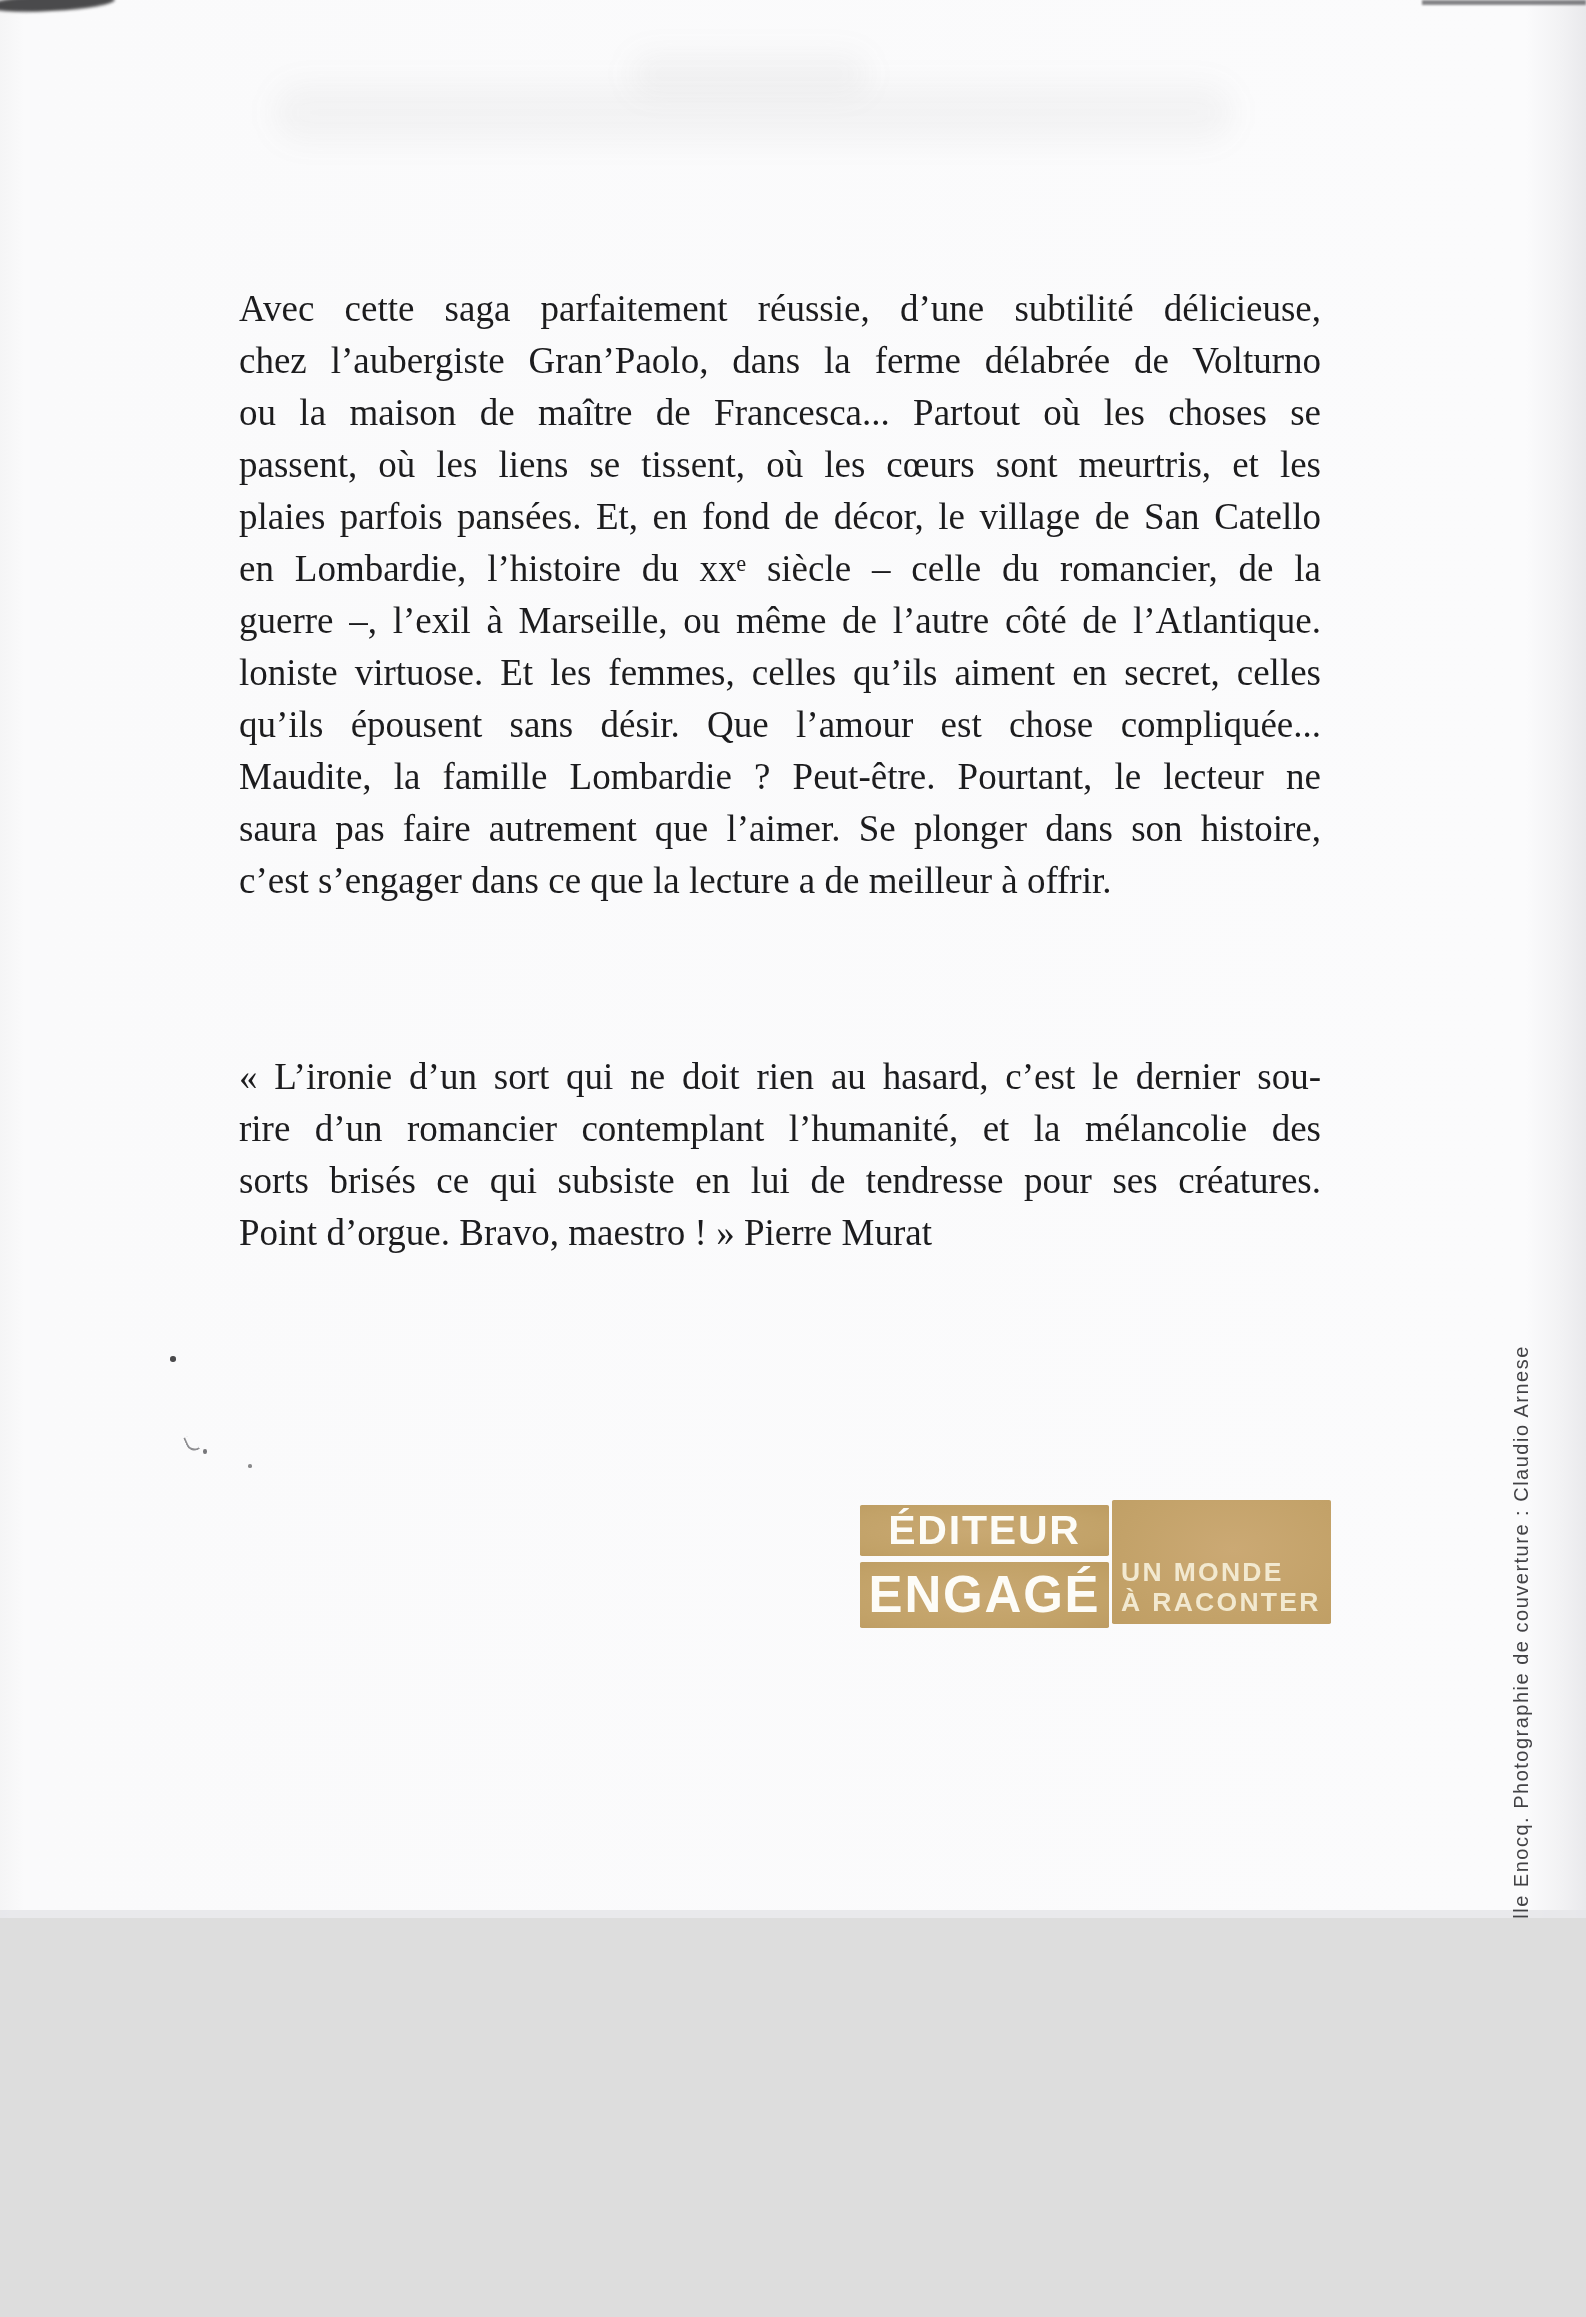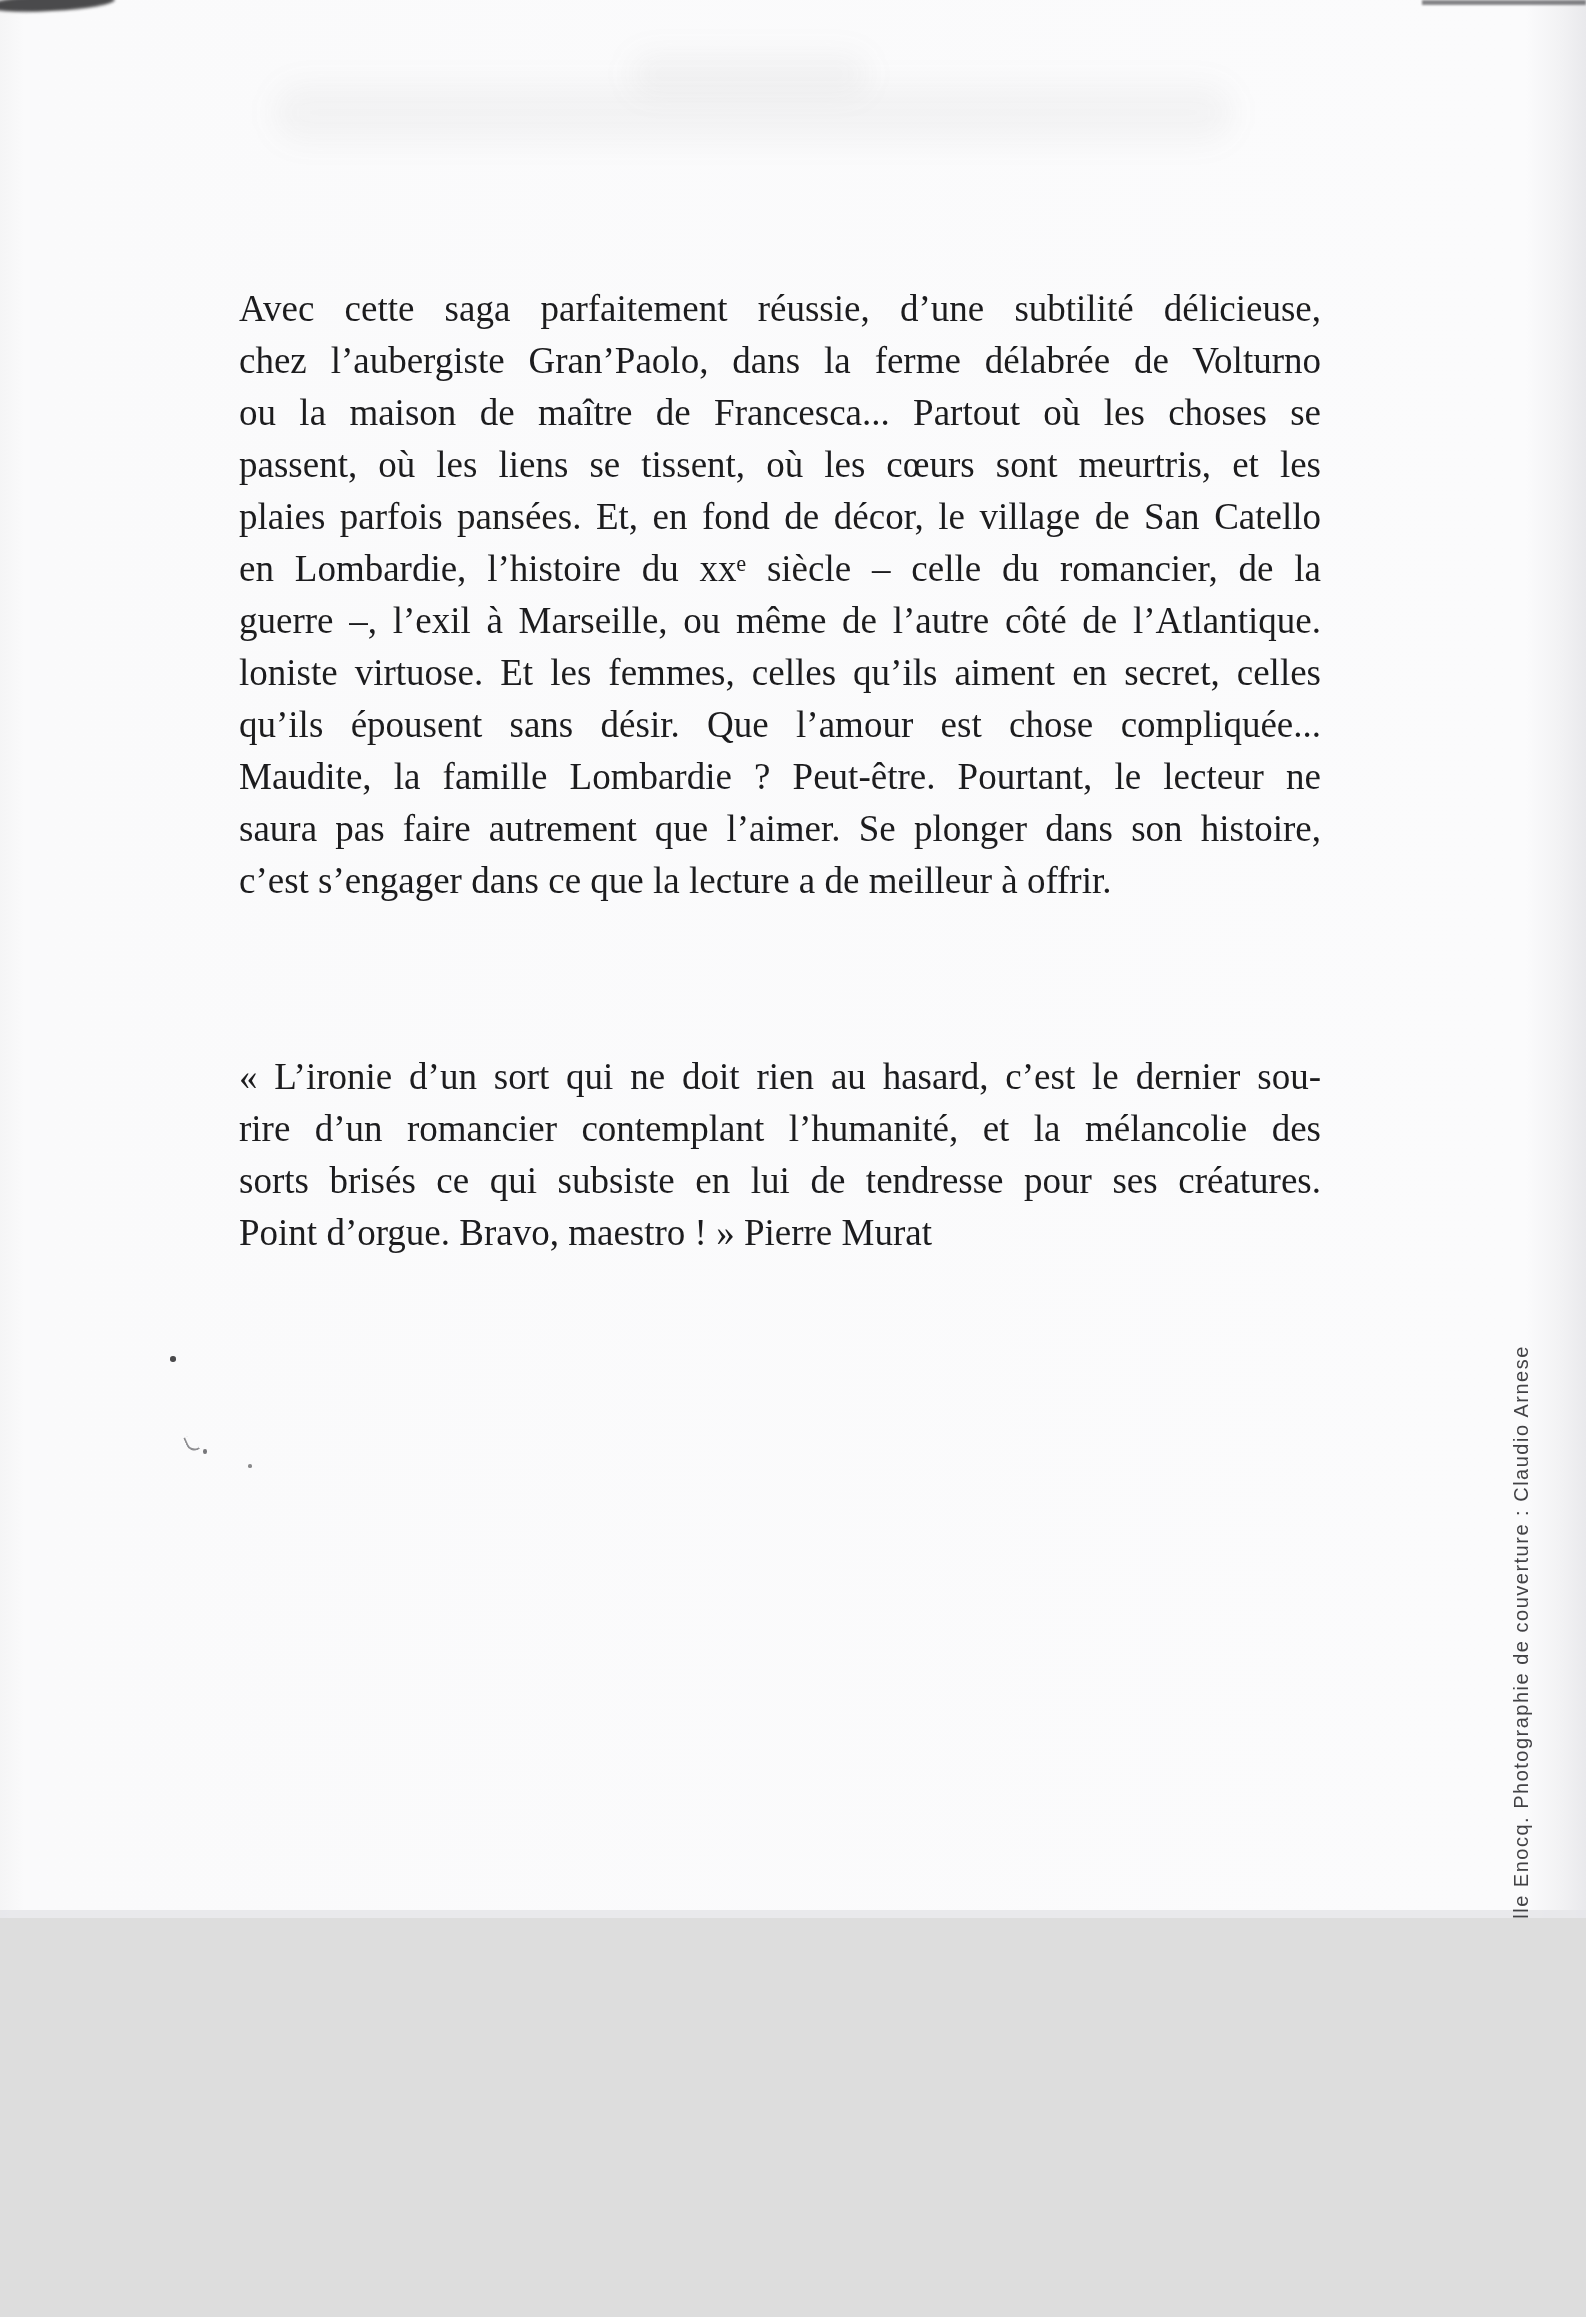--- a/index.html
+++ b/index.html
@@ -86,20 +86,30 @@
     <div class="lline">c’est s’engager dans ce que la lecture a de meilleur à offrir.</div>
   </div>
 
   <div class="textblock quote">
     <div class="jline">« L’ironie d’un sort qui ne doit rien au hasard, c’est le dernier sou-</div>
     <div class="jline">rire d’un romancier contemplant l’humanité, et la mélancolie des</div>
     <div class="jline">sorts brisés ce qui subsiste en lui de tendresse pour ses créatures.</div>
     <div class="lline">Point d’orgue. Bravo, maestro ! » Pierre Murat</div>
   </div>
 
+  <div class="logo">
+    <div class="logo-left">
+      <div class="logo-row logo-row1">ÉDITEUR</div>
+      <div class="logo-row logo-row2">ENGAGÉ</div>
+    </div>
+    <div class="logo-right">
+      <div>UN MONDE</div>
+      <div>À RACONTER</div>
+    </div>
+  </div>
 
   <div class="credits">Conception graphique : Isabelle Enocq. Photographie de couverture : Claudio Arnese</div>
 
   <div class="price">25 €</div>
 
   <div class="barcode">
     <svg id="barcode-svg" width="316" height="95" viewBox="0 0 346 104">
         <rect x="0.0" y="0" width="3.6" height="102" fill="#17171a"></rect>
         <rect x="7.2" y="0" width="3.6" height="102" fill="#17171a"></rect>
         <rect x="14.4" y="0" width="3.6" height="74" fill="#17171a"></rect>

